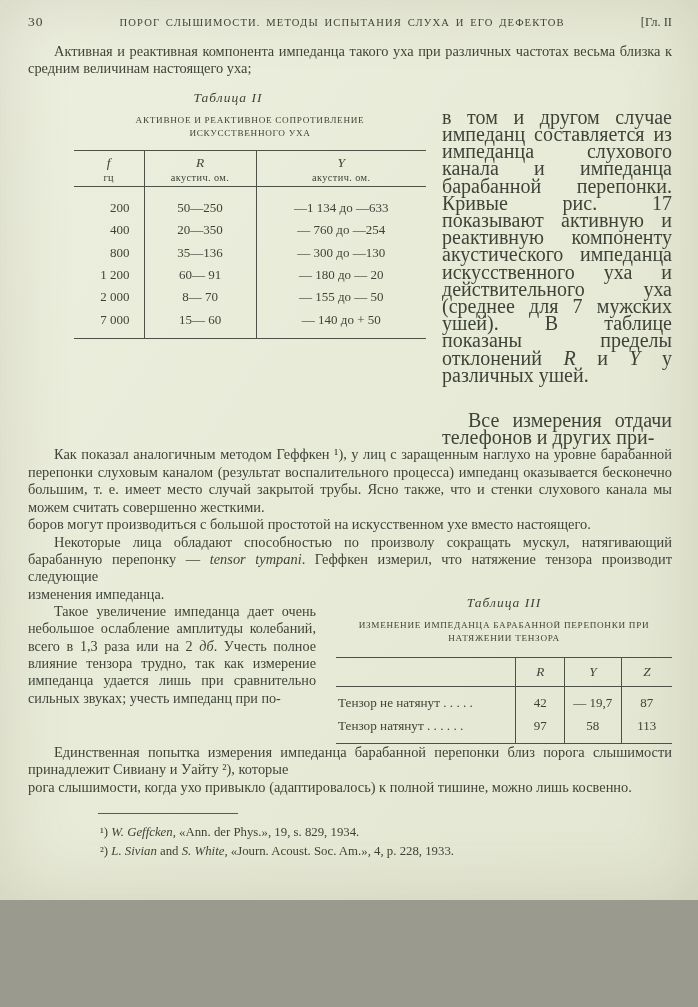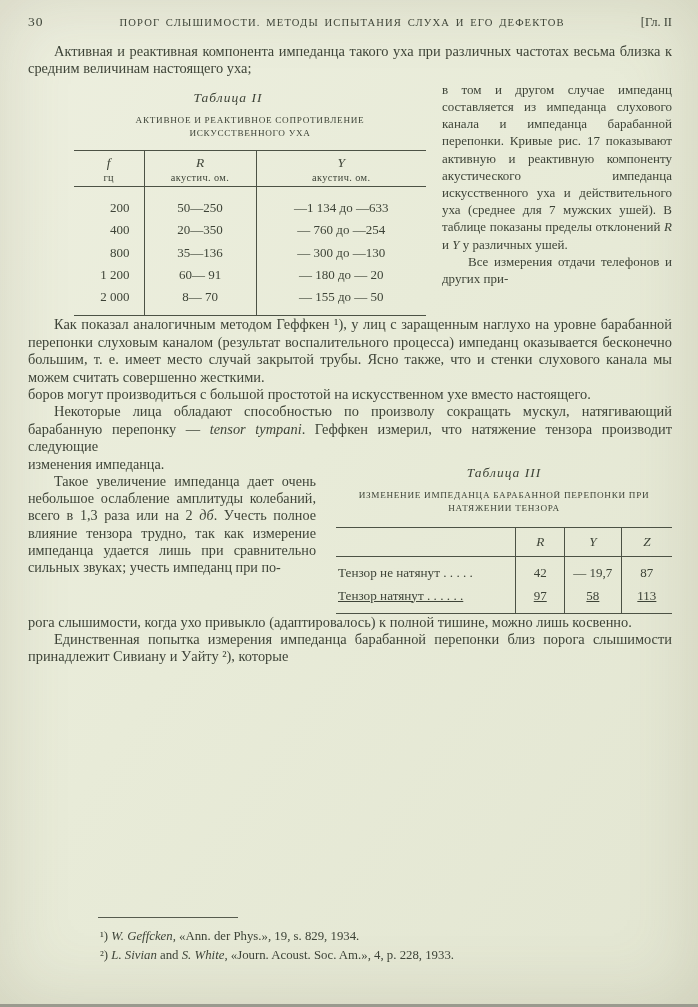--- a/index.html
+++ b/index.html
@@ -1,17 +1,17 @@
 <!DOCTYPE html>
 <html><head>
 <meta charset="utf-8">
 <style>
   html,body{margin:0;padding:0;background:#9a9a8e;}
   .page{
-    width:698px;height:1004px;position:relative;overflow:hidden;
+    width:698px;height:900px;position:relative;overflow:hidden;
     background:linear-gradient(125deg,#edefdf 0%,#e8ebd8 45%,#e3e6d2 100%);
     box-shadow:inset 0 0 70px rgba(110,100,70,.18);
     color:#3d4337;
     font-family:"Liberation Serif","DejaVu Serif",serif;
   }
   .inner{padding:14px 26px 0 28px;}
 
   
   .hdr{display:flex;align-items:baseline;}
   .pagenum{font-size:13.5px;letter-spacing:1px;}
@@ -21,21 +21,21 @@
   
   .para{margin:0;text-align:justify;font-size:14.4px;line-height:17.4px;}
   .indent{text-indent:26px;}
   .mt{margin-top:13px;}
   .em{font-style:italic;}
 
   
   .section-a{display:flex;margin-top:3px;}
   .t2block{width:400px;flex:none;}
   .rcol{flex:1;padding-left:14px;}
-  .rcol .para{font-size:13px;line-height:17.2px;}
+  .rcol .para{font-size:20px;line-height:17.2px;margin-top:28px;}
 
   .tbl-title{font-style:italic;text-align:center;font-size:13.5px;letter-spacing:1px;margin-top:9px;}
   .tbl-sub{text-align:center;font-size:9.2px;letter-spacing:.7px;line-height:13px;margin-top:8px;font-family:Liberation Serif, serif;}
 
   table{border-collapse:collapse;}
   .t2{width:352px;margin:10px 0 0 46px;border-top:1.4px solid #4c5245;border-bottom:1.4px solid #4c5245;font-size:13px;}
   .t2 th{border-bottom:1.4px solid #4c5245;font-weight:normal;padding:4px 2px 3px;vertical-align:top;}
   .t2 .vl{border-left:1.3px solid #4c5245;}
   .hvar{font-style:italic;font-size:13.5px;text-align:center;}
   .hunit{font-size:10.3px;text-align:center;margin-top:1px;letter-spacing:.4px;}
@@ -48,21 +48,21 @@
   
   .section-b{display:flex;}
   .lcol{width:288px;flex:none;}
   .lcol .para{font-size:14.2px;line-height:17.3px;}
   .t3block{flex:1;padding-left:20px;}
   .t3{width:100%;margin-top:12px;border-top:1.4px solid #4c5245;border-bottom:1.4px solid #4c5245;font-size:13px;}
   .t3 th{border-bottom:1.4px solid #4c5245;font-weight:normal;font-style:italic;padding:6px 2px;text-align:center;font-size:13.3px;}
   .t3 .vl{border-left:1.3px solid #4c5245;}
   .t3 td{padding:3.5px 4px;}
   .t3 tbody tr:first-child td{padding-top:8px;}
-  .t3 tbody tr:last-child td{padding-bottom:9px;text-decoration:underline;}
+  .t3 tbody tr:last-child td{padding-bottom:9px;}
   .t3 td.lab{font-size:13.2px;white-space:nowrap;padding-left:2px;}
   .t3 td.cc{text-align:center;}
 
   
   .footnotes{position:absolute;left:100px;bottom:40px;font-size:12.8px;line-height:18.5px;}
   .fnrule{width:140px;border-top:1px solid #565b4e;margin:0 0 9px -2px;}
 </style>
 </head>
 <body>
 
@@ -122,20 +122,25 @@
             <tr>
                 <td class="cf">1 200</td>
                 <td class="vl cc">60— 91</td>
                 <td class="vl cc">— 180 до — 20</td>
               </tr>
             <tr>
                 <td class="cf">2 000</td>
                 <td class="vl cc">8— 70</td>
                 <td class="vl cc">— 155 до — 50</td>
               </tr>
+            <tr>
+                <td class="cf">7 000</td>
+                <td class="vl cc">15— 60</td>
+                <td class="vl cc">— 140 до + 50</td>
+              </tr>
           </tbody>
         </table>
       </div>
       <div class="rcol">
         <p class="para"><span>в том и другом случае импеданц составляется из импеданца слухового канала и импеданца барабанной перепонки. Кривые рис. 17 показывают активную и реактивную компоненту акустического импеданца искусственного уха и действительного уха (среднее для 7 мужских ушей). В таблице показаны пределы отклонений </span><span class="em">R</span><span> и </span><span class="em">Y</span><span> у различных ушей.</span></p>
         <p class="para indent">Все измерения отдачи телефонов и других при-</p>
       </div>
     </div>
 
     <p class="para indent">Как показал аналогичным методом Геффкен ¹), у лиц с заращенным наглухо на уровне барабанной перепонки слуховым каналом (результат воспалительного процесса) импеданц оказывается бесконечно большим, т. е. имеет место случай закрытой трубы. Ясно также, что и стенки слухового канала мы можем считать совершенно жесткими.</p>
@@ -176,22 +181,22 @@
               <td class="lab">Тензор натянут . . . . . .</td>
               <td class="vl cc">97</td>
               <td class="vl cc">58</td>
               <td class="vl cc">113</td>
             </tr>
           </tbody>
         </table>
       </div>
     </div>
 
+    <p class="para indent">Единственная попытка измерения импеданца барабанной перепонки близ порога слышимости принадлежит Сивиану и Уайту ²), которые</p>
     <p class="para">рога слышимости, когда ухо привыкло (адаптировалось) к полной тишине, можно лишь косвенно.</p>
-    <p class="para indent">Единственная попытка измерения импеданца барабанной перепонки близ порога слышимости принадлежит Сивиану и Уайту ²), которые</p>
   </div>
 
   <div class="footnotes">
     <div class="fnrule"></div>
     <div class="fn"><span>¹) </span><span class="em">W. Geffcken</span><span>, «Ann. der Phys.», 19, s. 829, 1934.</span></div>
     <div class="fn"><span>²) </span><span class="em">L. Sivian</span><span> and </span><span class="em">S. White</span><span>, «Journ. Acoust. Soc. Am.», 4, p. 228, 1933.</span></div>
   </div>
 </div>
 
 </body></html>

